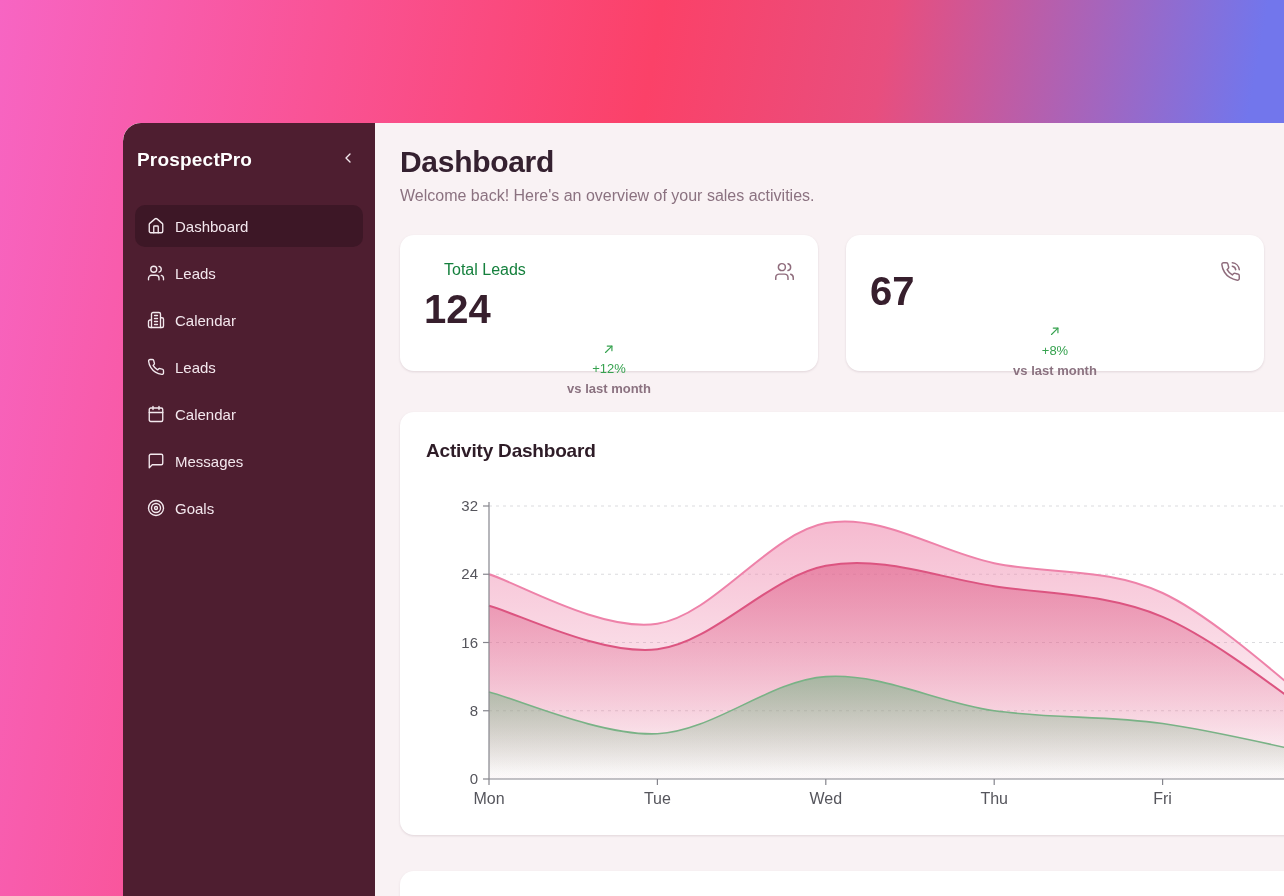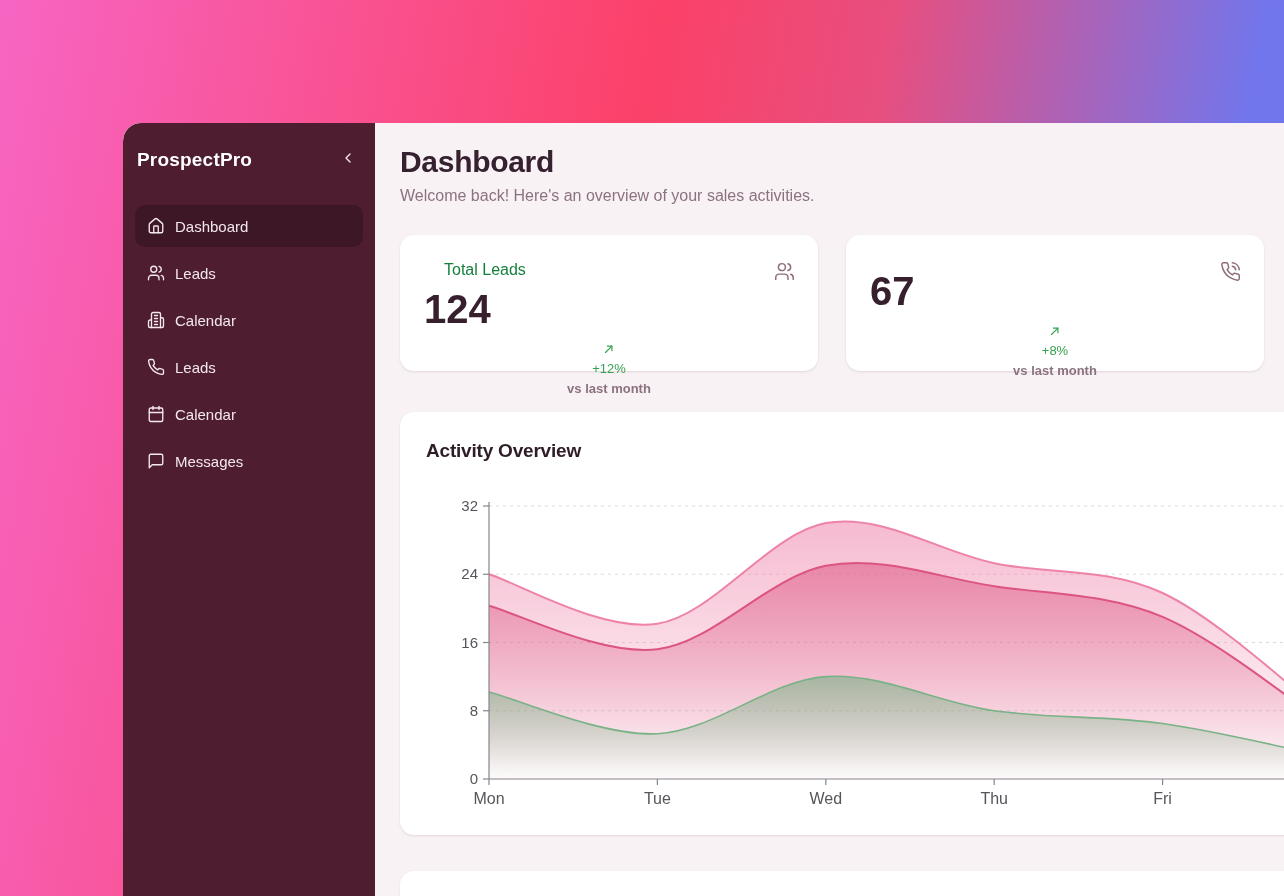--- a/index.html
+++ b/index.html
@@ -119,20 +119,28 @@
             <line x1="8" y1="2" x2="8" y2="6"></line>
             <line x1="3" y1="10" x2="21" y2="10"></line>
           </svg>
         <span>Calendar</span>
       </div>
       <div class="nav-item">
         <svg viewBox="0 0 24 24">
             <path d="M21 15a2 2 0 0 1-2 2H7l-4 4V5a2 2 0 0 1 2-2h14a2 2 0 0 1 2 2z"></path>
           </svg>
         <span>Messages</span>
+      </div>
+      <div class="nav-item">
+        <svg viewBox="0 0 24 24">
+            <circle cx="12" cy="12" r="10"></circle>
+            <circle cx="12" cy="12" r="6"></circle>
+            <circle cx="12" cy="12" r="2"></circle>
+          </svg>
+        <span>Goals</span>
       </div>
     </div>
   </div>
 
   <div class="main">
     <div class="page-header">
       <div class="page-title">Dashboard</div>
       <div class="page-subtitle">Welcome back! Here's an overview of your sales activities.</div>
     </div>
 
@@ -167,21 +175,21 @@
         </div>
         <svg class="stat-icon" viewBox="0 0 24 24">
             <path d="M14.05 2a9 9 0 0 1 8 7.94"></path>
             <path d="M14.05 6A5 5 0 0 1 18 10"></path>
             <path d="M22 16.92v3a2 2 0 0 1-2.18 2 19.79 19.79 0 0 1-8.63-3.07 19.5 19.5 0 0 1-6-6 19.79 19.79 0 0 1-3.07-8.67A2 2 0 0 1 4.11 2h3a2 2 0 0 1 2 1.72 12.84 12.84 0 0 0 .7 2.81 2 2 0 0 1-.45 2.11L8.09 9.91a16 16 0 0 0 6 6l1.27-1.27a2 2 0 0 1 2.11-.45 12.84 12.84 0 0 0 2.81.7A2 2 0 0 1 22 16.92z"></path>
           </svg>
       </div>
     </div>
 
     <div class="chart-card">
-      <div class="chart-title">Activity Overview</div>
+      <div class="chart-title">Activity Dashboard</div>
       <svg class="chart-svg" viewBox="0 0 1310 423">
           <line x1="89" x2="1310" y1="298.75" y2="298.75" stroke="#dbdbde" stroke-width="1" stroke-dasharray="3 4"></line>
           <line x1="89" x2="1310" y1="230.5" y2="230.5" stroke="#dbdbde" stroke-width="1" stroke-dasharray="3 4"></line>
           <line x1="89" x2="1310" y1="162.25" y2="162.25" stroke="#dbdbde" stroke-width="1" stroke-dasharray="3 4"></line>
           <line x1="89" x2="1310" y1="94" y2="94" stroke="#dbdbde" stroke-width="1" stroke-dasharray="3 4"></line>
           <defs>
             <linearGradient id="grad0" x1="0" y1="0" x2="0" y2="1">
               <stop offset="0%" stop-color="#ee82a9" stop-opacity="0.55"></stop>
               <stop offset="97%" stop-color="#ee82a9" stop-opacity="0.02"></stop>
             </linearGradient>

